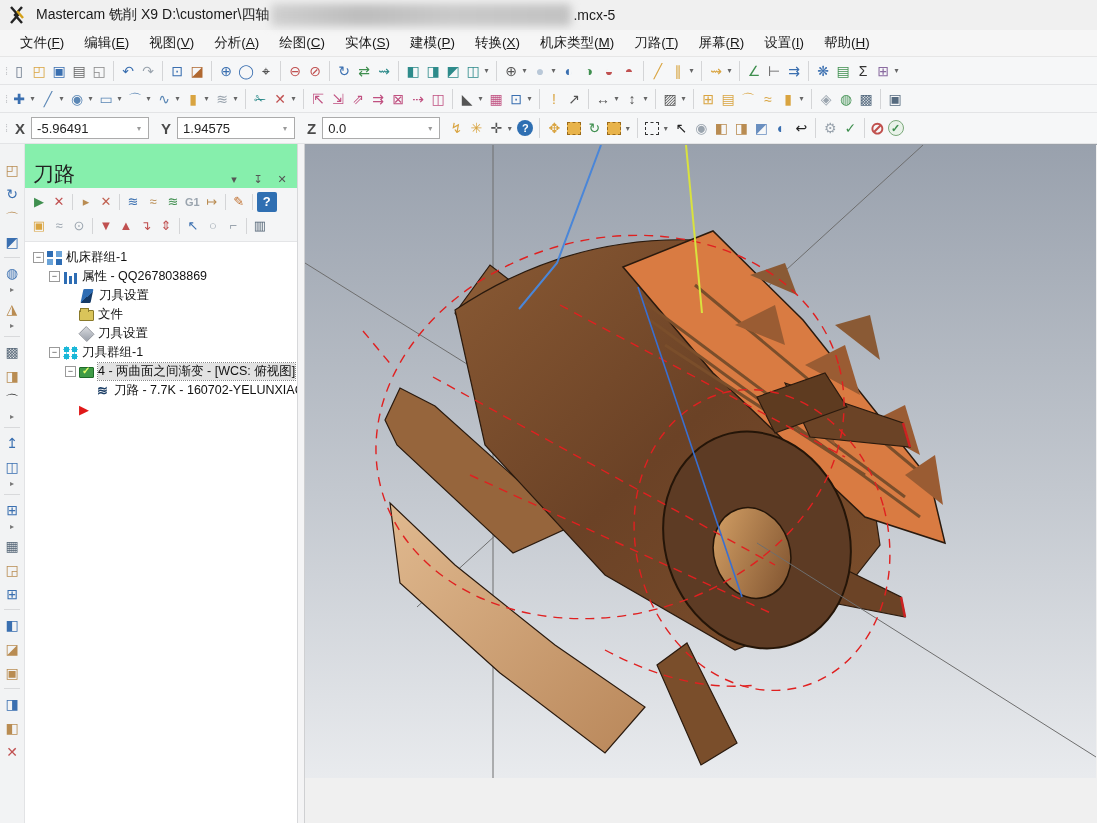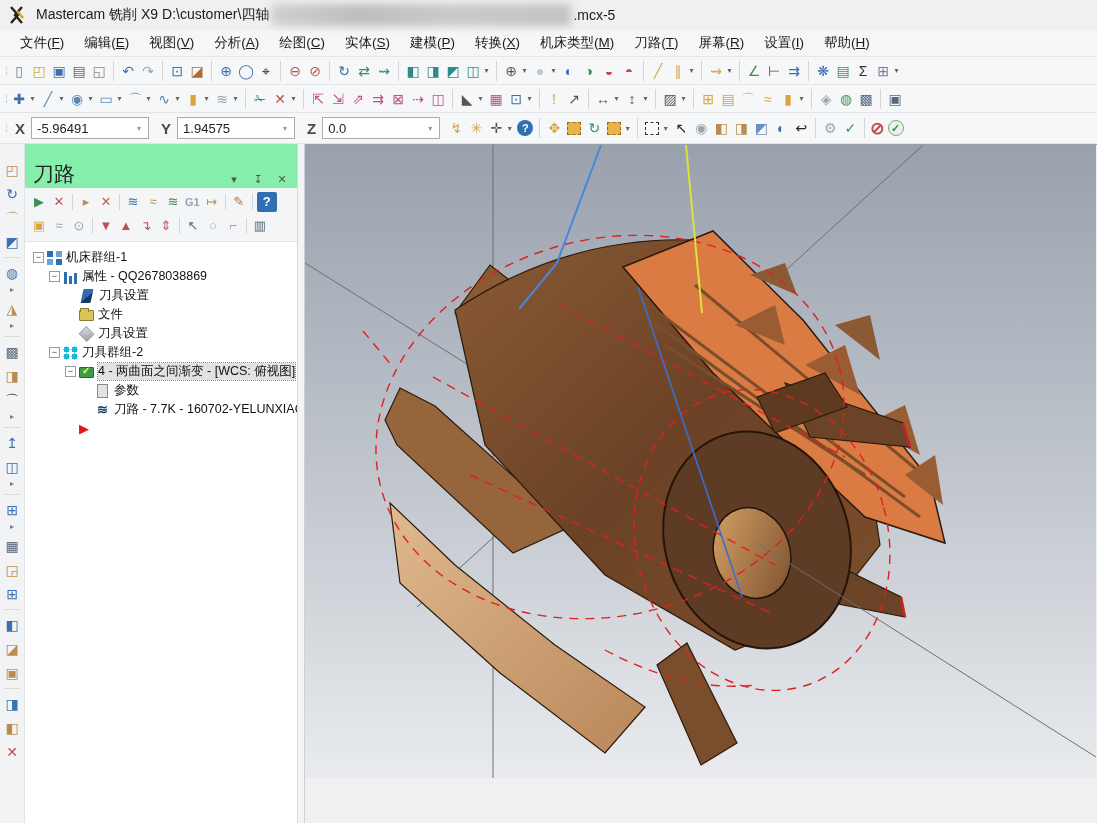--- a/index.html
+++ b/index.html
@@ -610,31 +610,26 @@
           <span class="tlab">文件</span>
         </div>
         <div class="trow" style="padding-left: 32px;">
           <span class="texp-sp"></span>
           <span class="ti ti-stock-setup"></span>
           <span class="tlab">刀具设置</span>
         </div>
         <div class="trow" style="padding-left: 16px;">
           <span class="texp">−</span>
           <span class="ti ti-tool-group"></span>
-          <span class="tlab">刀具群组-2</span>
+          <span class="tlab">刀具群组-1</span>
         </div>
         <div class="trow" style="padding-left: 32px;">
           <span class="texp">−</span>
           <span class="ti ti-operation"></span>
           <span class="tlab sel">4 - 两曲面之间渐变 - [WCS: 俯视图]</span>
-        </div>
-        <div class="trow" style="padding-left: 48px;">
-          <span class="texp-sp"></span>
-          <span class="ti ti-parameters"></span>
-          <span class="tlab">参数</span>
         </div>
         <div class="trow" style="padding-left: 48px;">
           <span class="texp-sp"></span>
           <span class="ti ti-toolpath">≋</span>
           <span class="tlab">刀路 - 7.7K - 160702-YELUNXIAO.NC</span>
         </div>
         <div class="trow" style="padding-left: 32px;">
           <span class="texp-sp"></span>
           <span class="ti ti-insert-arrow">▶</span>
         </div>

